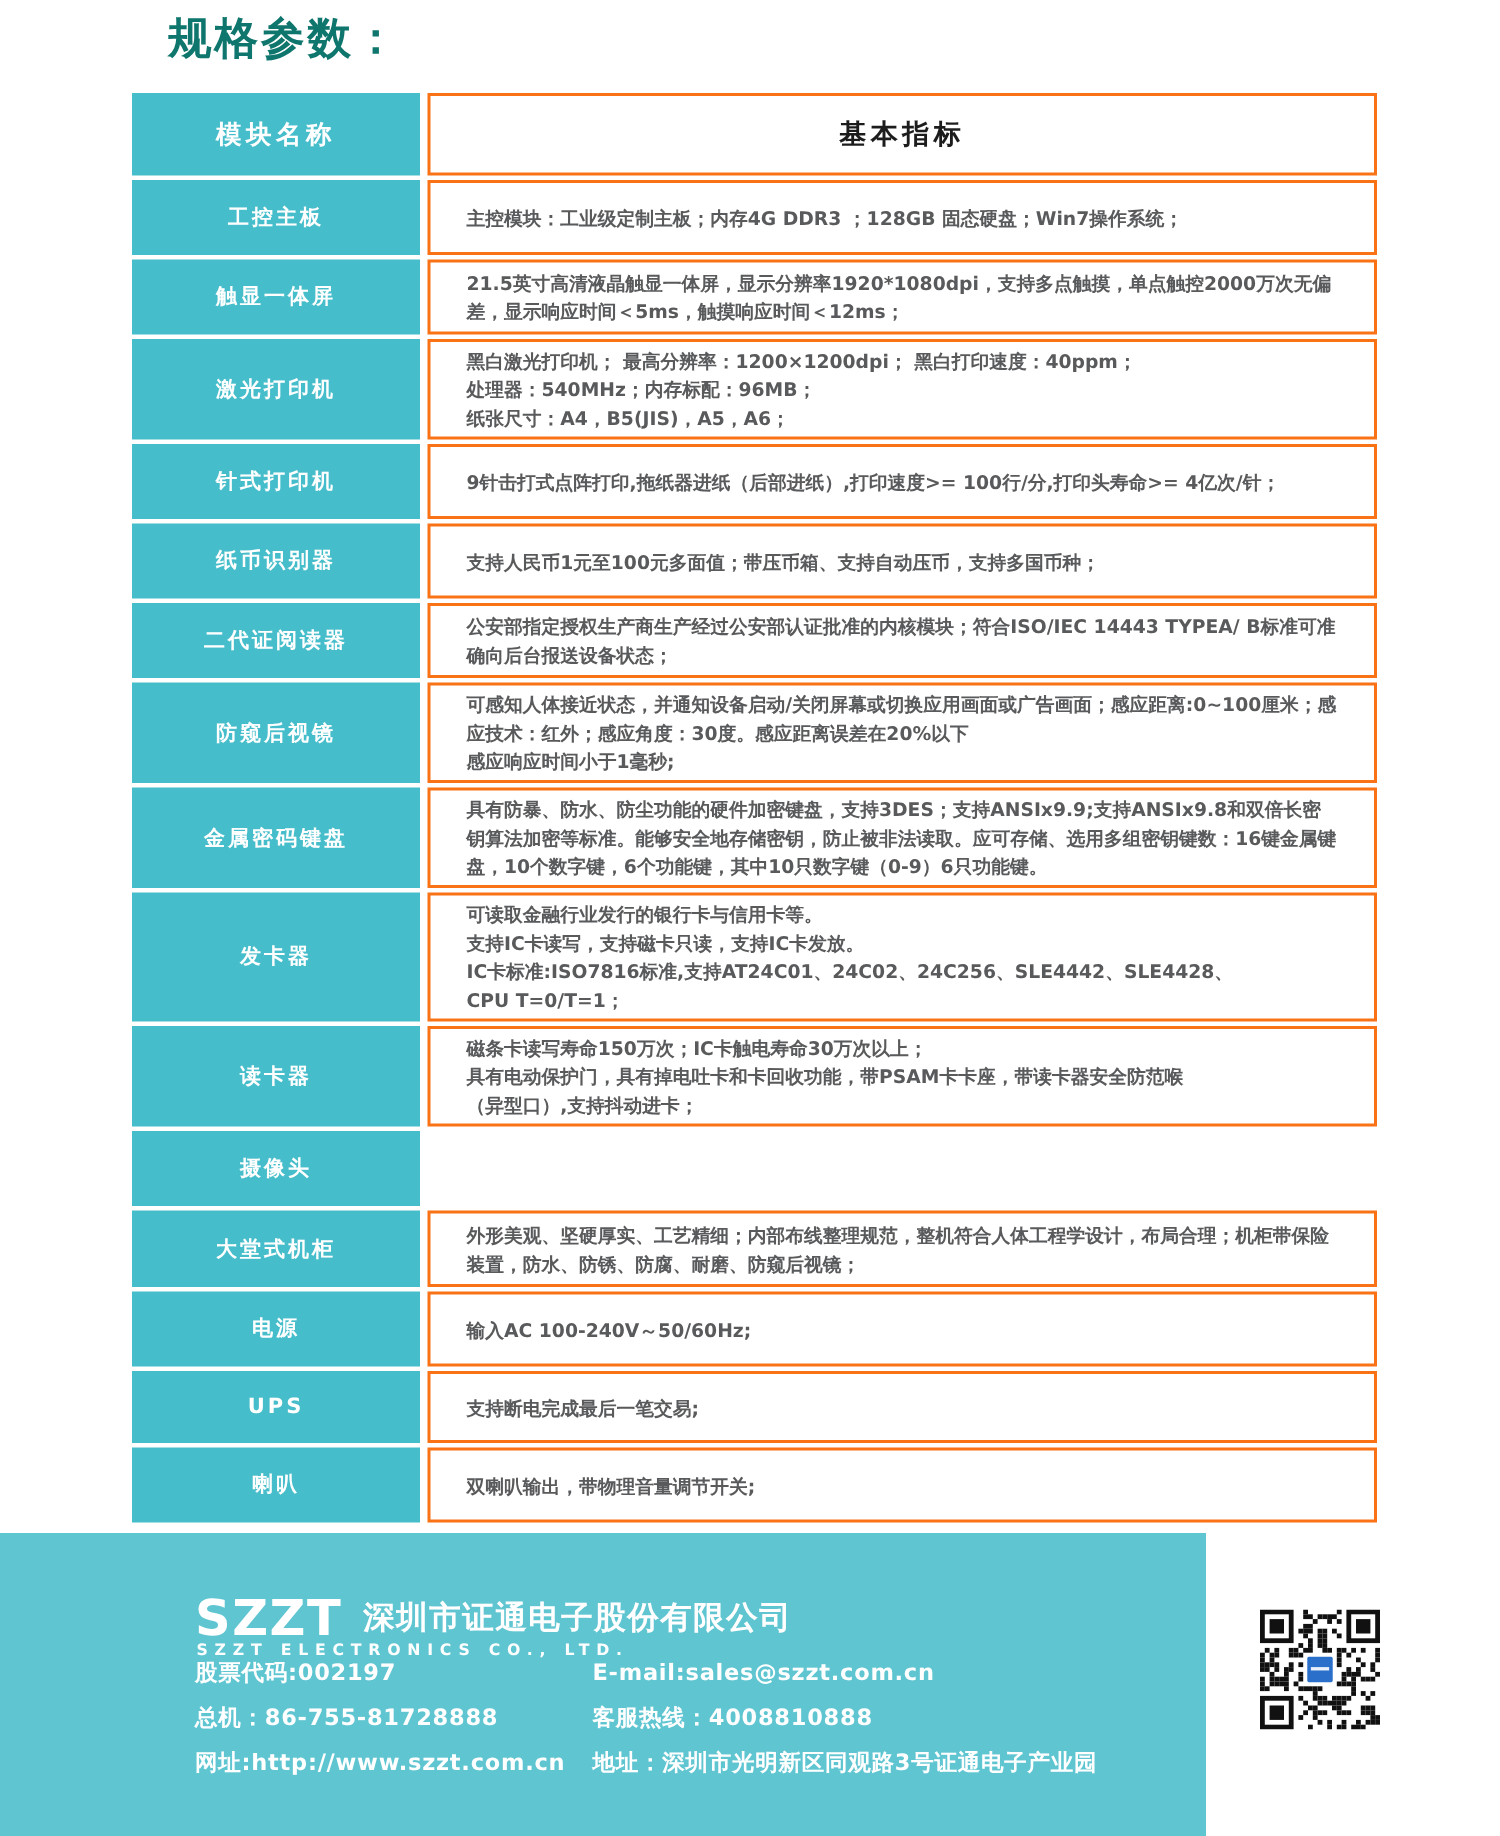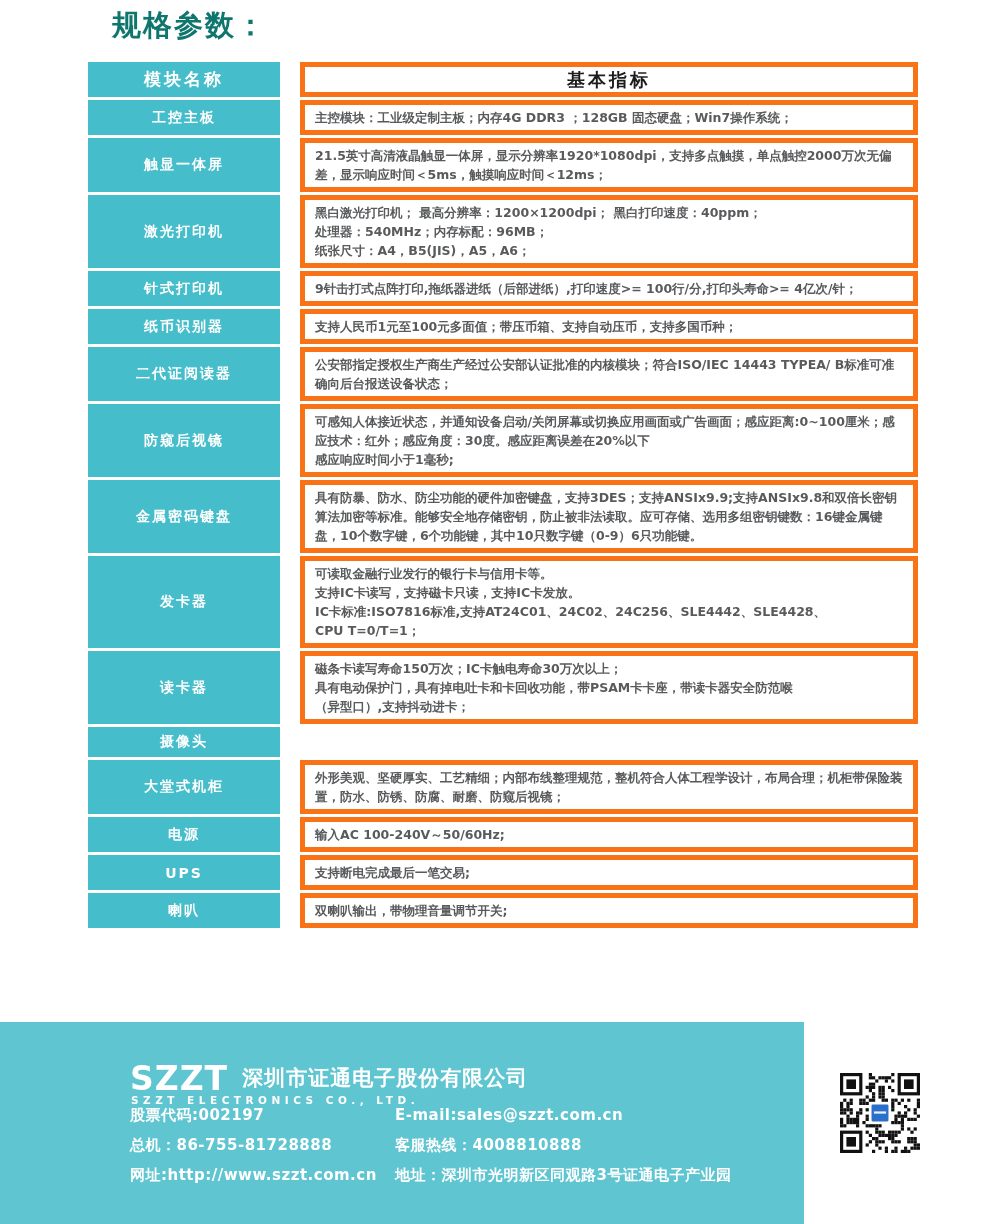--- a/index.html
+++ b/index.html
@@ -28,39 +28,39 @@
     width: 830px;
   }
   .row {
     display: flex;
     align-items: stretch;
     margin-bottom: 3px;
   }
   .cell-left {
     width: 192px;
     flex: 0 0 192px;
-    margin-right: 20px;
+    margin-right: 5px;
     background: #46bdca;
     color: #ffffff;
     display: flex;
     align-items: center;
     justify-content: center;
     text-align: center;
     font-size: 14px;
     font-weight: bold;
     letter-spacing: 2px;
-    padding: 6px 4px;
+    padding: 16px 4px;
   }
   .cell-right {
     flex: 1;
     background: #ffffff;
-    border: 5px solid #f97316;
+    border: 2px solid #f97316;
     display: flex;
     align-items: center;
-    padding: 3px 10px;
+    padding: 3px 24px;
   }
   .cell-right .txt {
     font-size: 12.5px;
     line-height: 19px;
     font-weight: bold;
     color: #595a5c;
     white-space: pre-line;
   }
   .header-row .cell-left {
     font-size: 17px;

